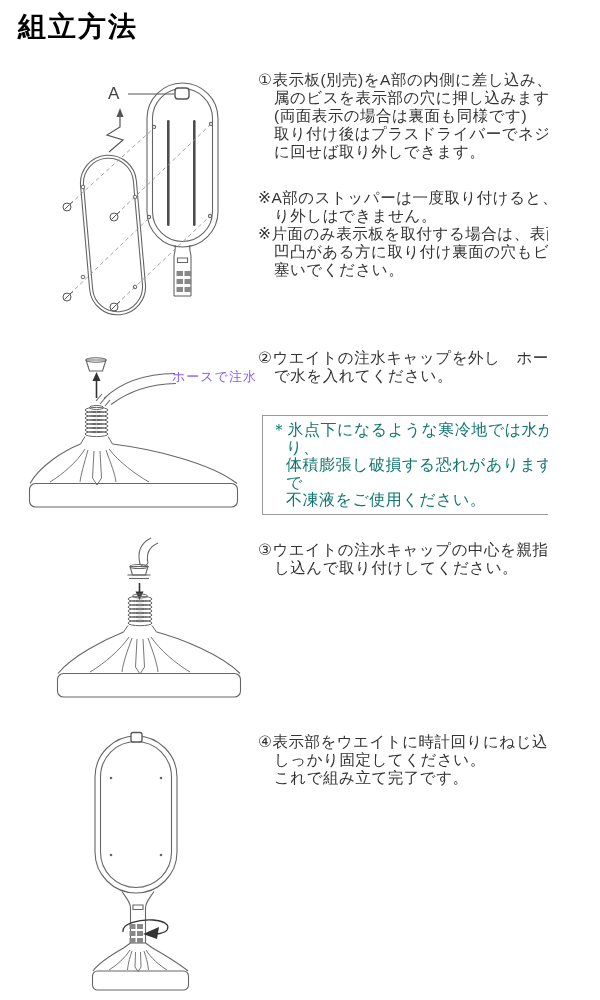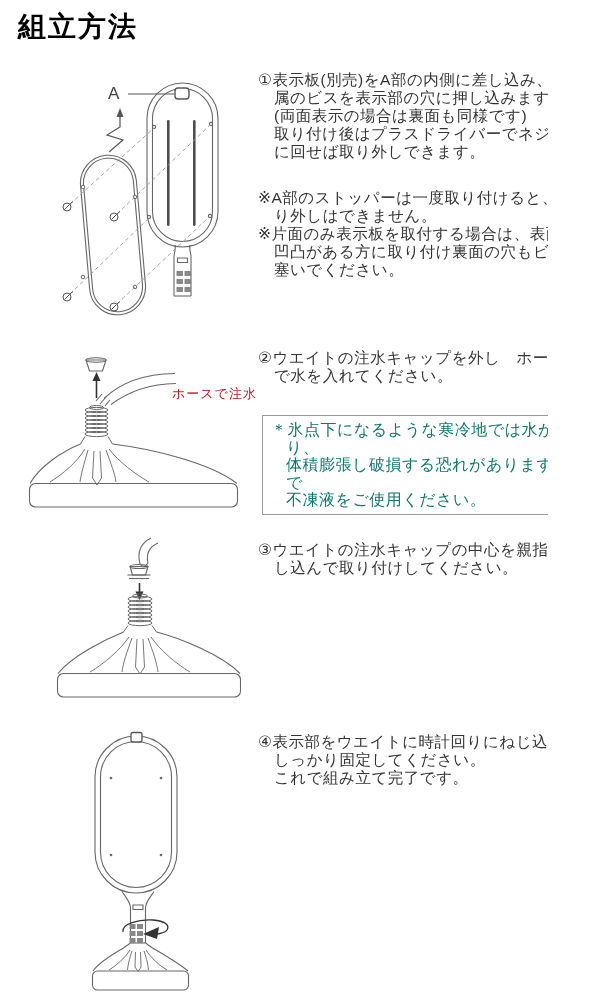--- a/index.html
+++ b/index.html
@@ -26,21 +26,21 @@
   }
   .warnbox p{margin:0;font-size:16px;line-height:17.5px;letter-spacing:0.5px;white-space:pre-line;padding-left:15px;text-indent:-15px;color:#0f766e;}
   .t3{left:258px;top:541px;width:338px;}
   .t4{left:258px;top:733px;width:338px;}
   .fig{position:absolute;}
   .f1{left:30px;top:75px;}
   .f2{left:25px;top:352px;}
   .f3{left:50px;top:535px;}
   .f4{left:85px;top:726px;}
   .a-label{position:absolute;left:108px;top:84px;font-size:17px;color:#444;}
-  .hose-label{position:absolute;left:172px;top:368px;font-size:13px;letter-spacing:1px;color:#b91c1c;white-space:nowrap;margin-top:17px;}
+  .hose-label{position:absolute;left:172px;top:368px;font-size:13px;letter-spacing:1px;color:#8b5cf6;white-space:nowrap;}
   svg{display:block;}
   svg *{vector-effect:non-scaling-stroke;}
 </style>
 </head>
 <body>
 
 <div class="page">
 
   <div class="title">組立方法</div>
 

